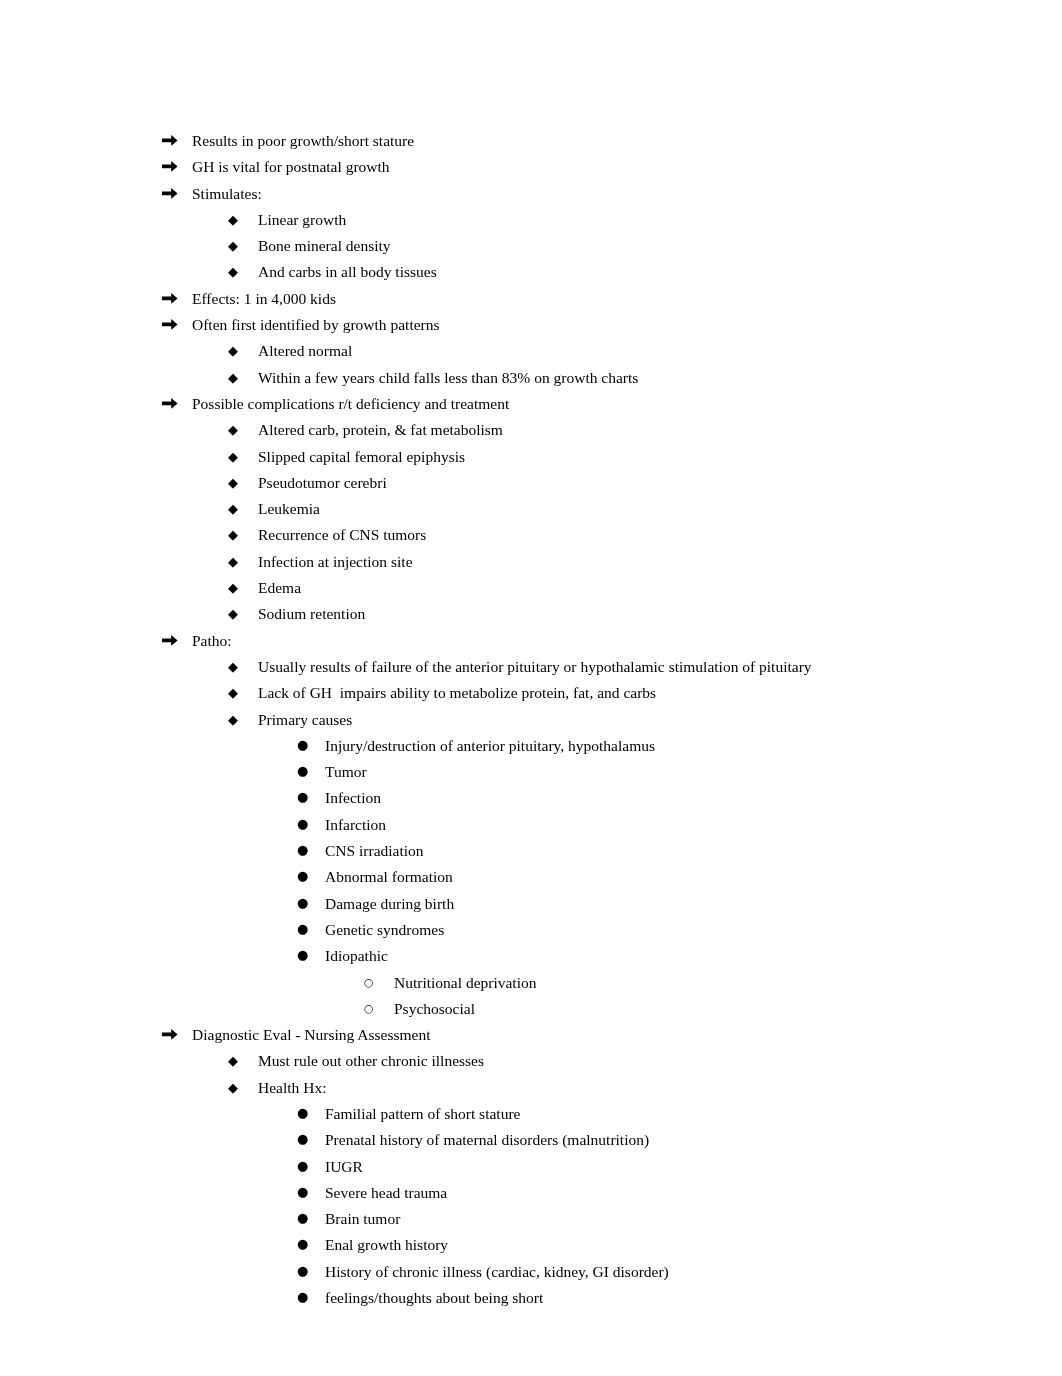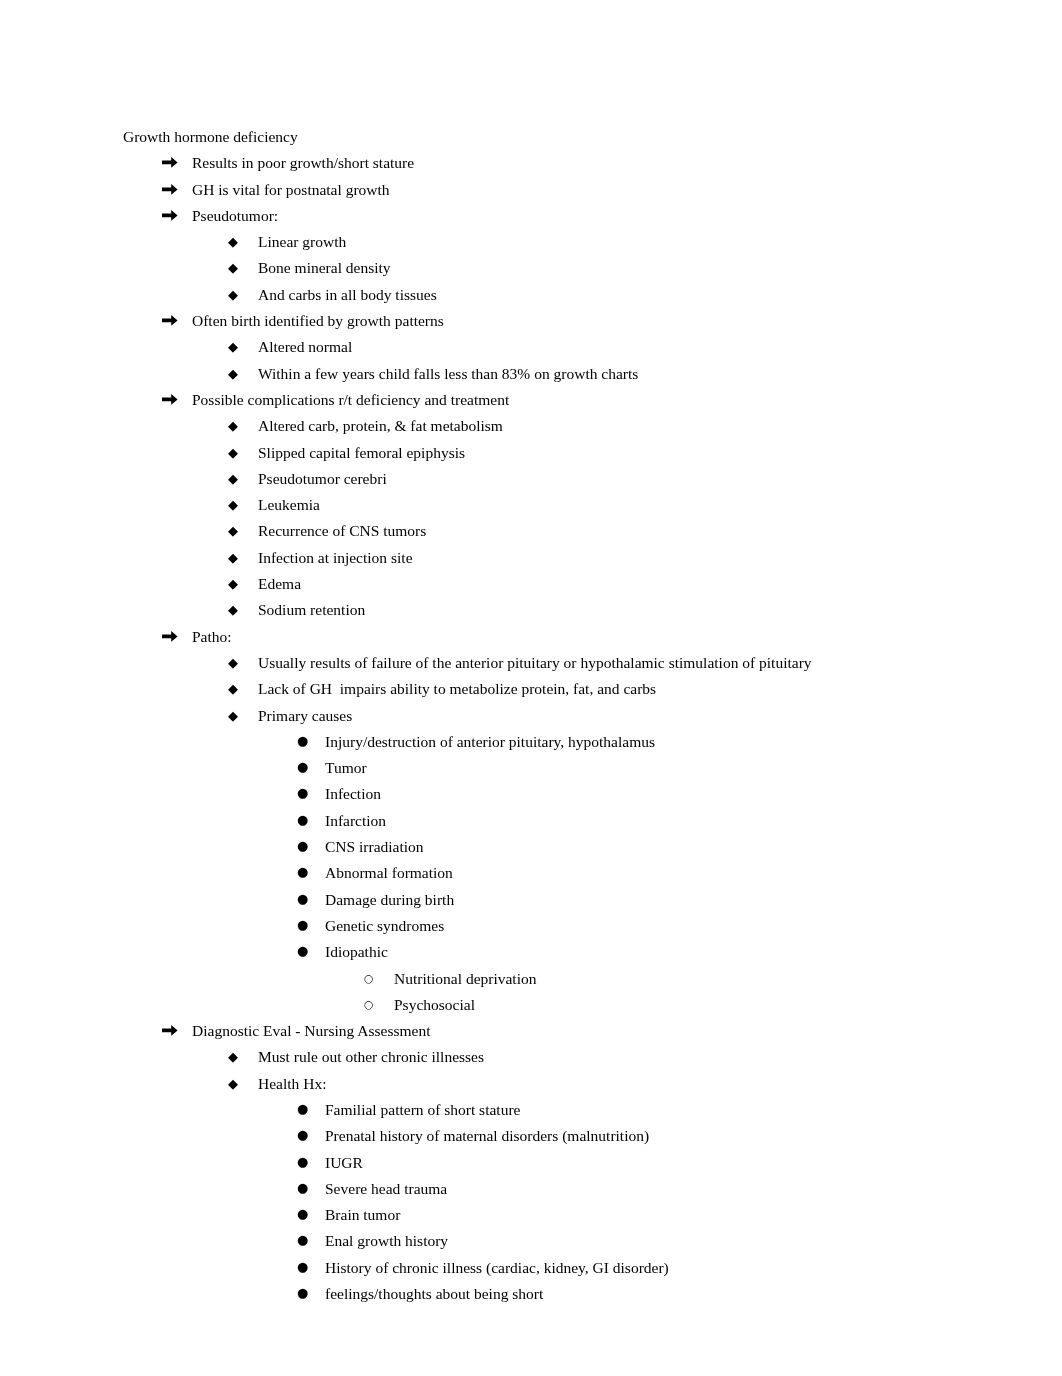--- a/index.html
+++ b/index.html
@@ -95,34 +95,36 @@
   }
   .gap-before {
     margin-top: 23px;
   }
 </style>
 </head>
 <body>
 
 <div class="page">
   <div class="doc-body">
-    <div class="title-line">Growth hormone deficiency</div>
     <ul class="lvl lvl1" id="outline-root">
         <li class="item"><span class="marker"><svg width="16" height="13" viewBox="0 0 16 13" aria-hidden="true">
               <path d="M0 4.6 L9.2 4.6 L9.2 1.1 L15.6 6.4 L9.2 11.7 L9.2 8.2 L0 8.2 Z" fill="#000"></path>
             </svg></span><span>Results in poor growth/short stature</span></li>
         <li class="item"><span class="marker"><svg width="16" height="13" viewBox="0 0 16 13" aria-hidden="true">
               <path d="M0 4.6 L9.2 4.6 L9.2 1.1 L15.6 6.4 L9.2 11.7 L9.2 8.2 L0 8.2 Z" fill="#000"></path>
             </svg></span><span>GH is vital for postnatal growth</span></li>
         <li class="item"><span class="marker"><svg width="16" height="13" viewBox="0 0 16 13" aria-hidden="true">
               <path d="M0 4.6 L9.2 4.6 L9.2 1.1 L15.6 6.4 L9.2 11.7 L9.2 8.2 L0 8.2 Z" fill="#000"></path>
-            </svg></span><span>Pseudotumor:</span><ul class="lvl lvl2"><li class="item"><span class="marker">◆</span><span>Linear growth</span></li><li class="item"><span class="marker">◆</span><span>Bone mineral density</span></li><li class="item"><span class="marker">◆</span><span>And carbs in all body tissues</span></li></ul></li>
+            </svg></span><span>Stimulates:</span><ul class="lvl lvl2"><li class="item"><span class="marker">◆</span><span>Linear growth</span></li><li class="item"><span class="marker">◆</span><span>Bone mineral density</span></li><li class="item"><span class="marker">◆</span><span>And carbs in all body tissues</span></li></ul></li>
         <li class="item"><span class="marker"><svg width="16" height="13" viewBox="0 0 16 13" aria-hidden="true">
               <path d="M0 4.6 L9.2 4.6 L9.2 1.1 L15.6 6.4 L9.2 11.7 L9.2 8.2 L0 8.2 Z" fill="#000"></path>
-            </svg></span><span>Often birth identified by growth patterns</span><ul class="lvl lvl2"><li class="item"><span class="marker">◆</span><span>Altered normal</span></li><li class="item"><span class="marker">◆</span><span>Within a few years child falls less than 83% on growth charts</span></li></ul></li>
+            </svg></span><span>Effects: 1 in 4,000 kids</span></li>
+        <li class="item"><span class="marker"><svg width="16" height="13" viewBox="0 0 16 13" aria-hidden="true">
+              <path d="M0 4.6 L9.2 4.6 L9.2 1.1 L15.6 6.4 L9.2 11.7 L9.2 8.2 L0 8.2 Z" fill="#000"></path>
+            </svg></span><span>Often first identified by growth patterns</span><ul class="lvl lvl2"><li class="item"><span class="marker">◆</span><span>Altered normal</span></li><li class="item"><span class="marker">◆</span><span>Within a few years child falls less than 83% on growth charts</span></li></ul></li>
         <li class="item"><span class="marker"><svg width="16" height="13" viewBox="0 0 16 13" aria-hidden="true">
               <path d="M0 4.6 L9.2 4.6 L9.2 1.1 L15.6 6.4 L9.2 11.7 L9.2 8.2 L0 8.2 Z" fill="#000"></path>
             </svg></span><span>Possible complications r/t deficiency and treatment</span><ul class="lvl lvl2"><li class="item"><span class="marker">◆</span><span>Altered carb, protein, &amp; fat metabolism</span></li><li class="item"><span class="marker">◆</span><span>Slipped capital femoral epiphysis</span></li><li class="item"><span class="marker">◆</span><span>Pseudotumor cerebri</span></li><li class="item"><span class="marker">◆</span><span>Leukemia</span></li><li class="item"><span class="marker">◆</span><span>Recurrence of CNS tumors</span></li><li class="item"><span class="marker">◆</span><span>Infection at injection site</span></li><li class="item"><span class="marker">◆</span><span>Edema</span></li><li class="item"><span class="marker">◆</span><span>Sodium retention</span></li></ul></li>
         <li class="item gap-before"><span class="marker"><svg width="16" height="13" viewBox="0 0 16 13" aria-hidden="true">
               <path d="M0 4.6 L9.2 4.6 L9.2 1.1 L15.6 6.4 L9.2 11.7 L9.2 8.2 L0 8.2 Z" fill="#000"></path>
             </svg></span><span>Patho:</span><ul class="lvl lvl2"><li class="item"><span class="marker">◆</span><span>Usually results of failure of the anterior pituitary or hypothalamic stimulation of pituitary</span></li><li class="item"><span class="marker">◆</span><span>Lack of GH  impairs ability to metabolize protein, fat, and carbs</span></li><li class="item"><span class="marker">◆</span><span>Primary causes</span><ul class="lvl lvl3"><li class="item"><span class="marker">●</span><span>Injury/destruction of anterior pituitary, hypothalamus</span></li><li class="item"><span class="marker">●</span><span>Tumor</span></li><li class="item"><span class="marker">●</span><span>Infection</span></li><li class="item"><span class="marker">●</span><span>Infarction</span></li><li class="item"><span class="marker">●</span><span>CNS irradiation</span></li><li class="item"><span class="marker">●</span><span>Abnormal formation</span></li><li class="item"><span class="marker">●</span><span>Damage during birth</span></li><li class="item"><span class="marker">●</span><span>Genetic syndromes</span></li><li class="item"><span class="marker">●</span><span>Idiopathic</span><ul class="lvl lvl4"><li class="item"><span class="marker">○</span><span>Nutritional deprivation</span></li><li class="item"><span class="marker">○</span><span>Psychosocial</span></li></ul></li></ul></li></ul></li>
         <li class="item"><span class="marker"><svg width="16" height="13" viewBox="0 0 16 13" aria-hidden="true">
               <path d="M0 4.6 L9.2 4.6 L9.2 1.1 L15.6 6.4 L9.2 11.7 L9.2 8.2 L0 8.2 Z" fill="#000"></path>
             </svg></span><span>Diagnostic Eval - Nursing Assessment</span><ul class="lvl lvl2"><li class="item"><span class="marker">◆</span><span>Must rule out other chronic illnesses</span></li><li class="item"><span class="marker">◆</span><span>Health Hx:</span><ul class="lvl lvl3"><li class="item"><span class="marker">●</span><span>Familial pattern of short stature</span></li><li class="item"><span class="marker">●</span><span>Prenatal history of maternal disorders (malnutrition)</span></li><li class="item"><span class="marker">●</span><span>IUGR</span></li><li class="item"><span class="marker">●</span><span>Severe head trauma</span></li><li class="item"><span class="marker">●</span><span>Brain tumor</span></li><li class="item"><span class="marker">●</span><span>Enal growth history</span></li><li class="item"><span class="marker">●</span><span>History of chronic illness (cardiac, kidney, GI disorder)</span></li><li class="item"><span class="marker">●</span><span>feelings/thoughts about being short</span></li></ul></li></ul></li>
       </ul>

